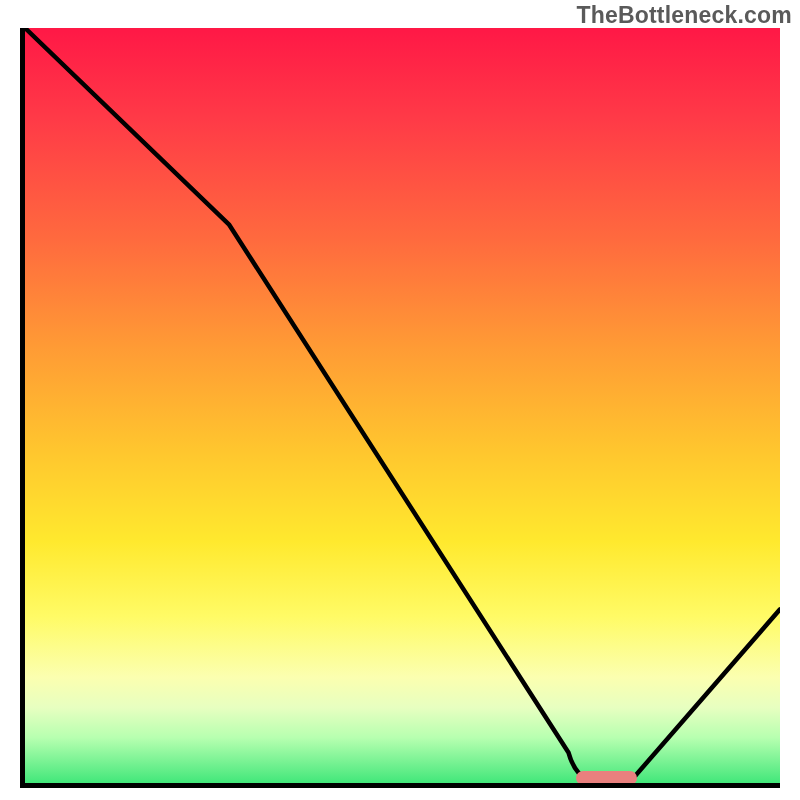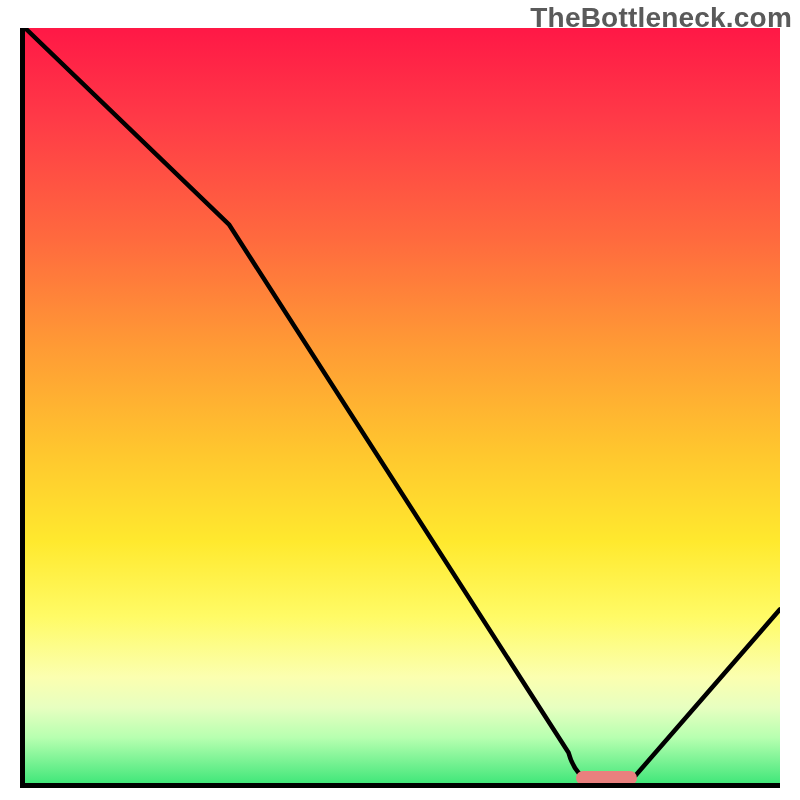--- a/index.html
+++ b/index.html
@@ -13,21 +13,21 @@
   .frame {
     position: relative;
     width: 800px;
     height: 800px;
     box-sizing: border-box;
   }
   .watermark {
     position: absolute;
     top: 2px;
     right: 8px;
-    font-size: 28px;
+    font-size: 23px;
     font-weight: 600;
     color: #5a5a5a;
     letter-spacing: 0.2px;
     z-index: 10;
   }
   .plot-outer {
     position: absolute;
     left: 20px;
     top: 28px;
     width: 760px;

